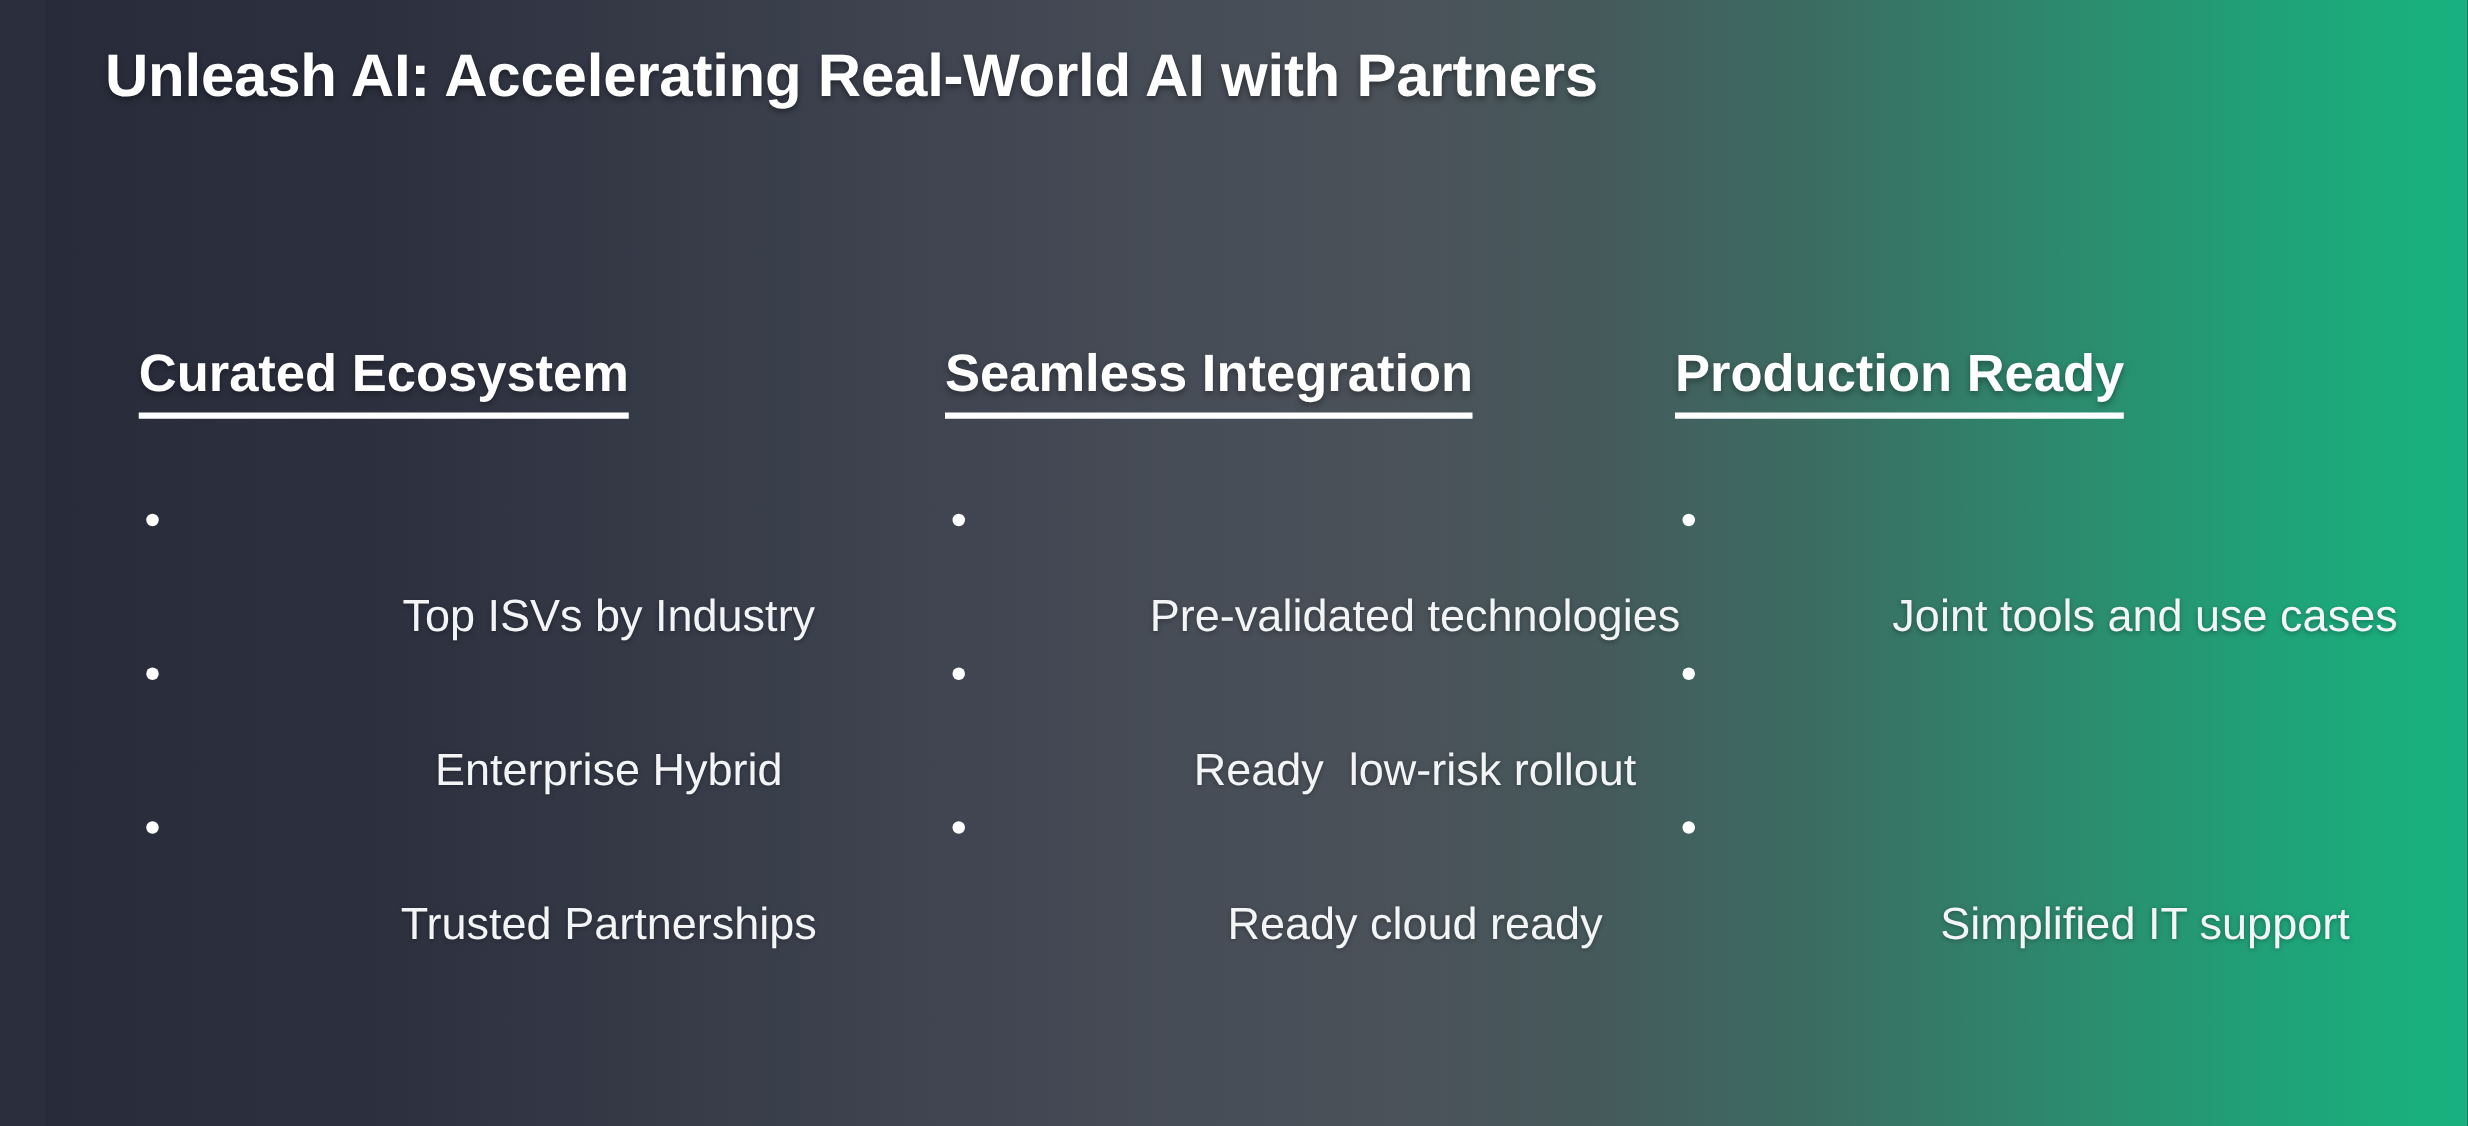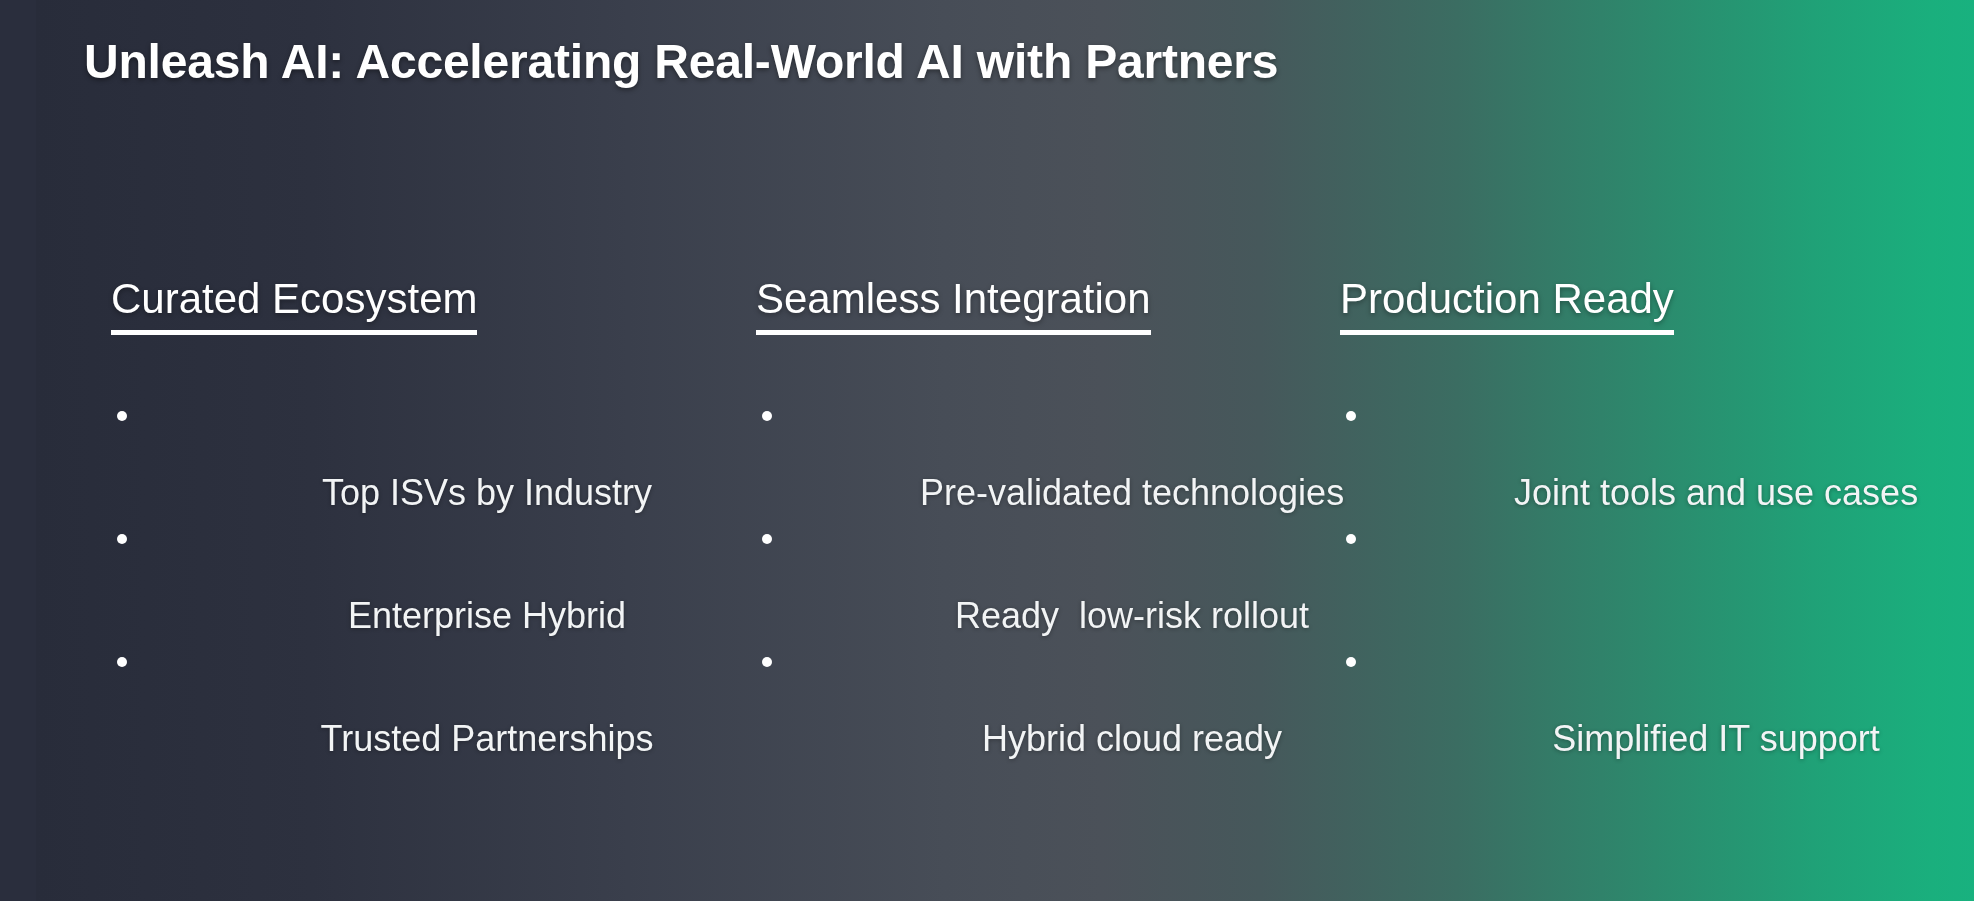--- a/index.html
+++ b/index.html
@@ -72,21 +72,21 @@
   }
 
   .column-0 { left: 75px; }
   .column-1 { left: 720px; }
   .column-2 { left: 1304px; }
 
   .column-heading {
     margin: 0;
     padding: 0 0 8px 0;
     font-size: 42px;
-    font-weight: normal;
+    font-weight: bold;
     line-height: 1.1;
     color: #ffffff;
     white-space: nowrap;
     display: inline-block;
     border-bottom: 5px solid #ffffff;
     text-shadow: 0 2px 5px rgba(0, 0, 0, 0.35);
   }
 
   .bullet-list {
     list-style: none;
@@ -156,21 +156,21 @@
         <li class="bullet-item">
           <span class="bullet-marker"></span>
           <span class="bullet-text">Pre-validated technologies</span>
         </li>
         <li class="bullet-item">
           <span class="bullet-marker"></span>
           <span class="bullet-text">Ready  low-risk rollout</span>
         </li>
         <li class="bullet-item">
           <span class="bullet-marker"></span>
-          <span class="bullet-text">Hybrid cloud ready</span>
+          <span class="bullet-text">Ready cloud ready</span>
         </li>
       </ul>
     </div>
 
     <div class="column column-2">
       <div class="column-heading">Production Ready</div>
       <ul class="bullet-list">
         <li class="bullet-item">
           <span class="bullet-marker"></span>
           <span class="bullet-text">Joint tools and use cases</span>

